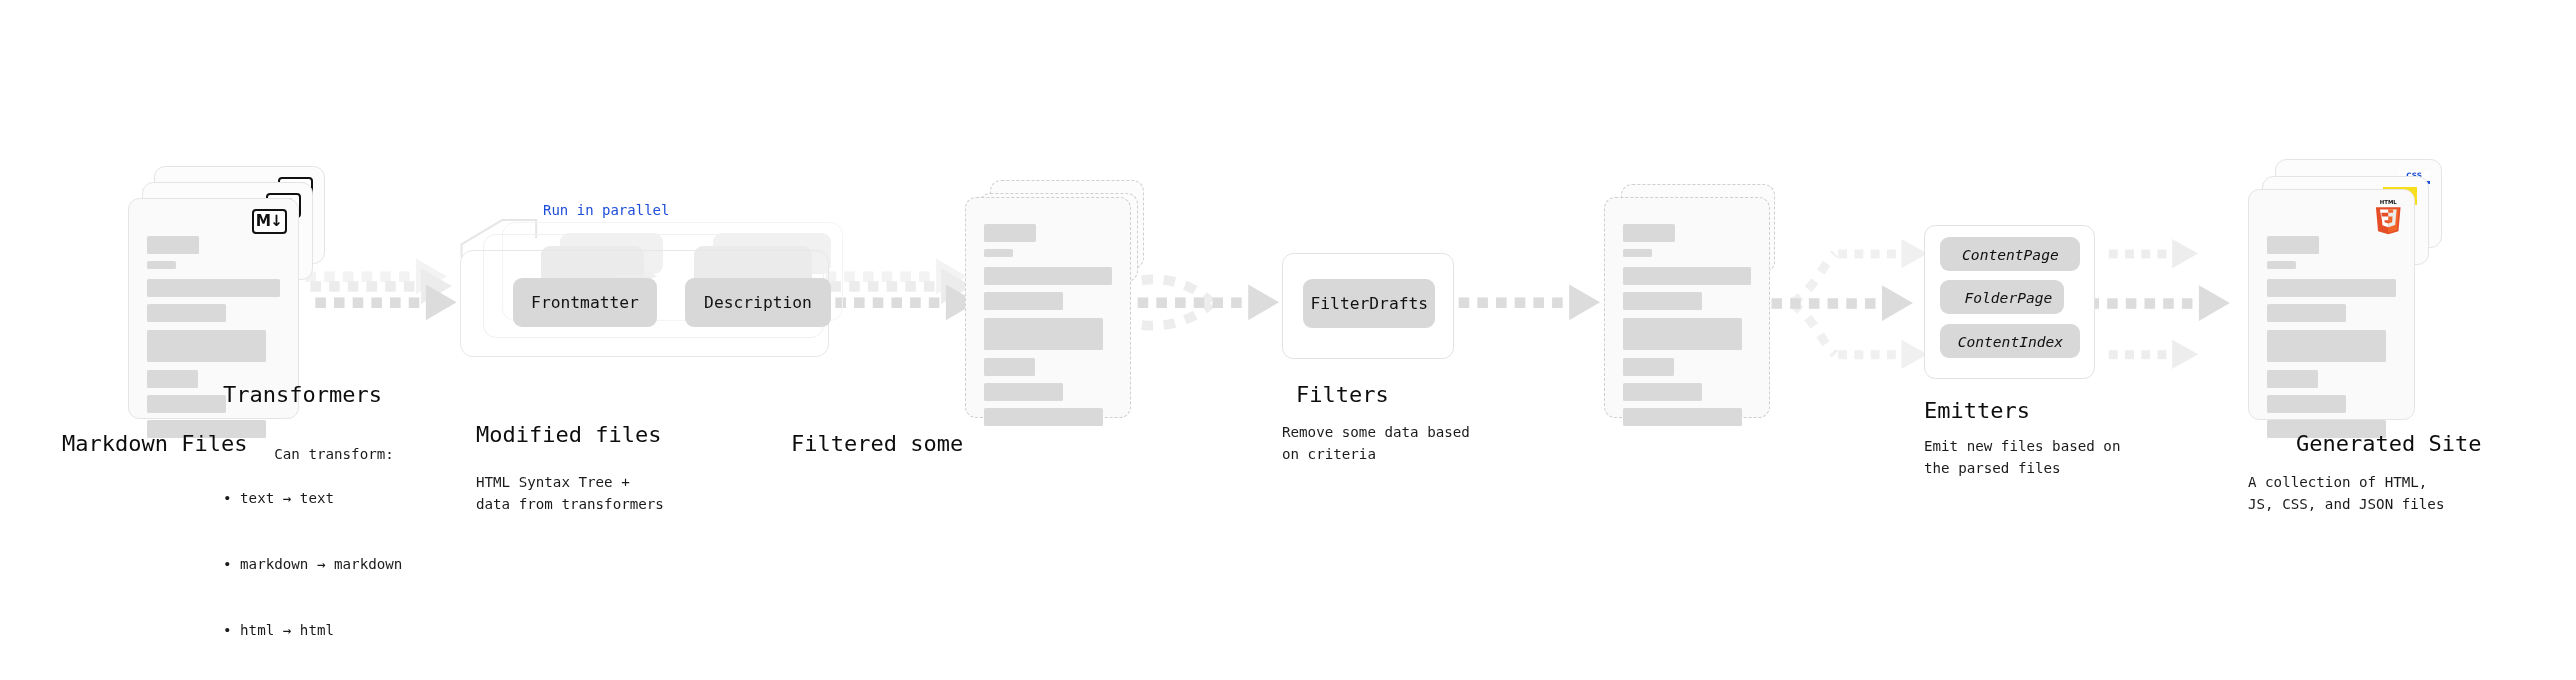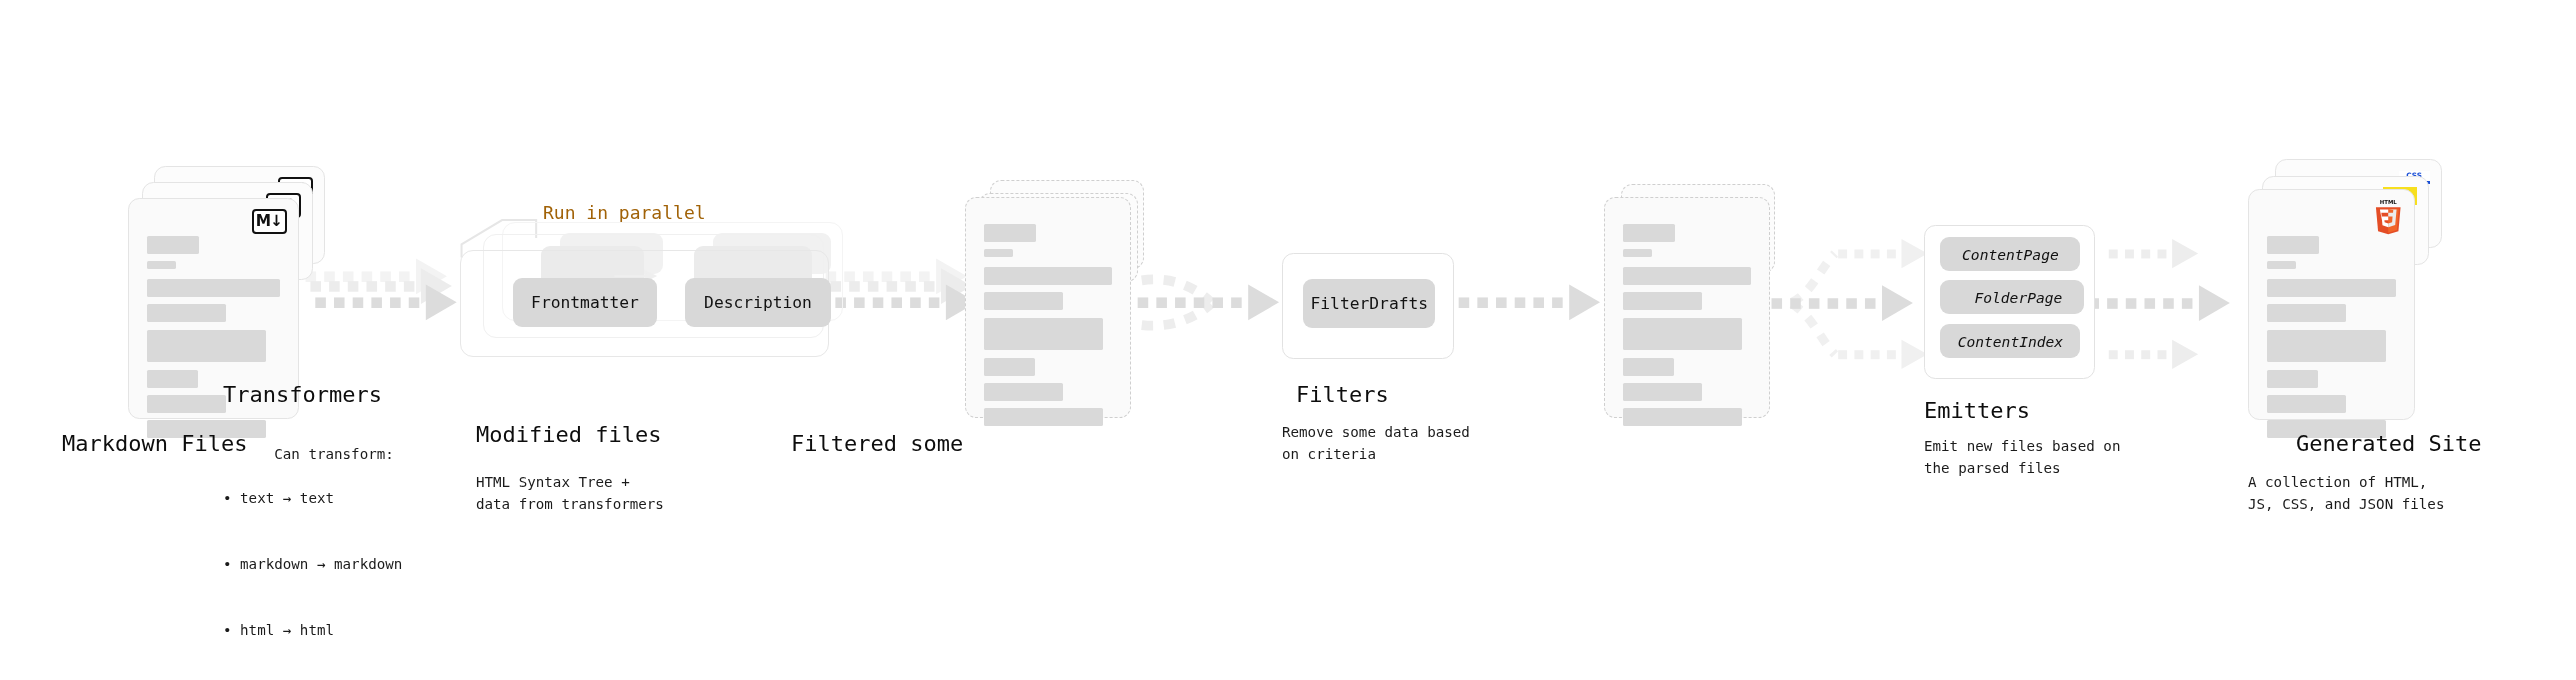--- a/index.html
+++ b/index.html
@@ -93,21 +93,21 @@
   .chip.faint2{background:#f1f1f1;color:transparent;}
 
   .plainbox{
     position:absolute;
     border:1.6px solid #e2e2e2;border-radius:11.4px;
     background:#ffffff;box-sizing:border-box;
   }
 
   .runlabel{
     position:absolute;
-    font-size:18px;color:#a16207;white-space:nowrap;
+    font-size:14px;color:#1d4ed8;white-space:nowrap;
   }
   svg{display:block;overflow:visible;}
   .noselect{user-select:none;}
 </style>
 </head>
 <body>
 
 <div class="stage">
 
   <svg class="abs" style="left:0;top:0;width:2576px;height:681px;" viewBox="0 0 3170 838">
@@ -297,21 +297,21 @@
         <div class="bar" style="width:79px;"></div>
         <div class="bar" style="width:119px;"></div>
       </div>
     </div>
     <div class="title" style="left:791px;top:431px;left:791px;">Filtered some</div>
   </div>
 
   <div>
     <div class="plainbox" style="left:1599px;top:0px;left:1924px;top:225px;width:171px;height:154px;font-style:italic;">
       <div class="chip" style="left:15.4px;top:11.4px;width:140px;height:34px;font-size:14.6px;">ContentPage</div>
-      <div class="chip" style="left:15.4px;top:54px;width:144px;height:34px;font-size:14.6px;padding-left:12px;">FolderPage</div>
+      <div class="chip" style="left:15.4px;top:54px;width:124px;height:34px;font-size:14.6px;padding-left:12px;">FolderPage</div>
       <div class="chip" style="left:15.4px;top:98px;width:140px;height:34px;font-size:14.6px;">ContentIndex</div>
     </div>
     <div class="title" style="left:1924px;top:398px;">Emitters</div>
     <div class="sub" style="left:1924px;top:435px;">Emit new files based on
 the parsed files</div>
   </div>
 
   <div>
 
     <div class="card ghost" style="left:2275px;top:159px;width:167px;height:89px;">

